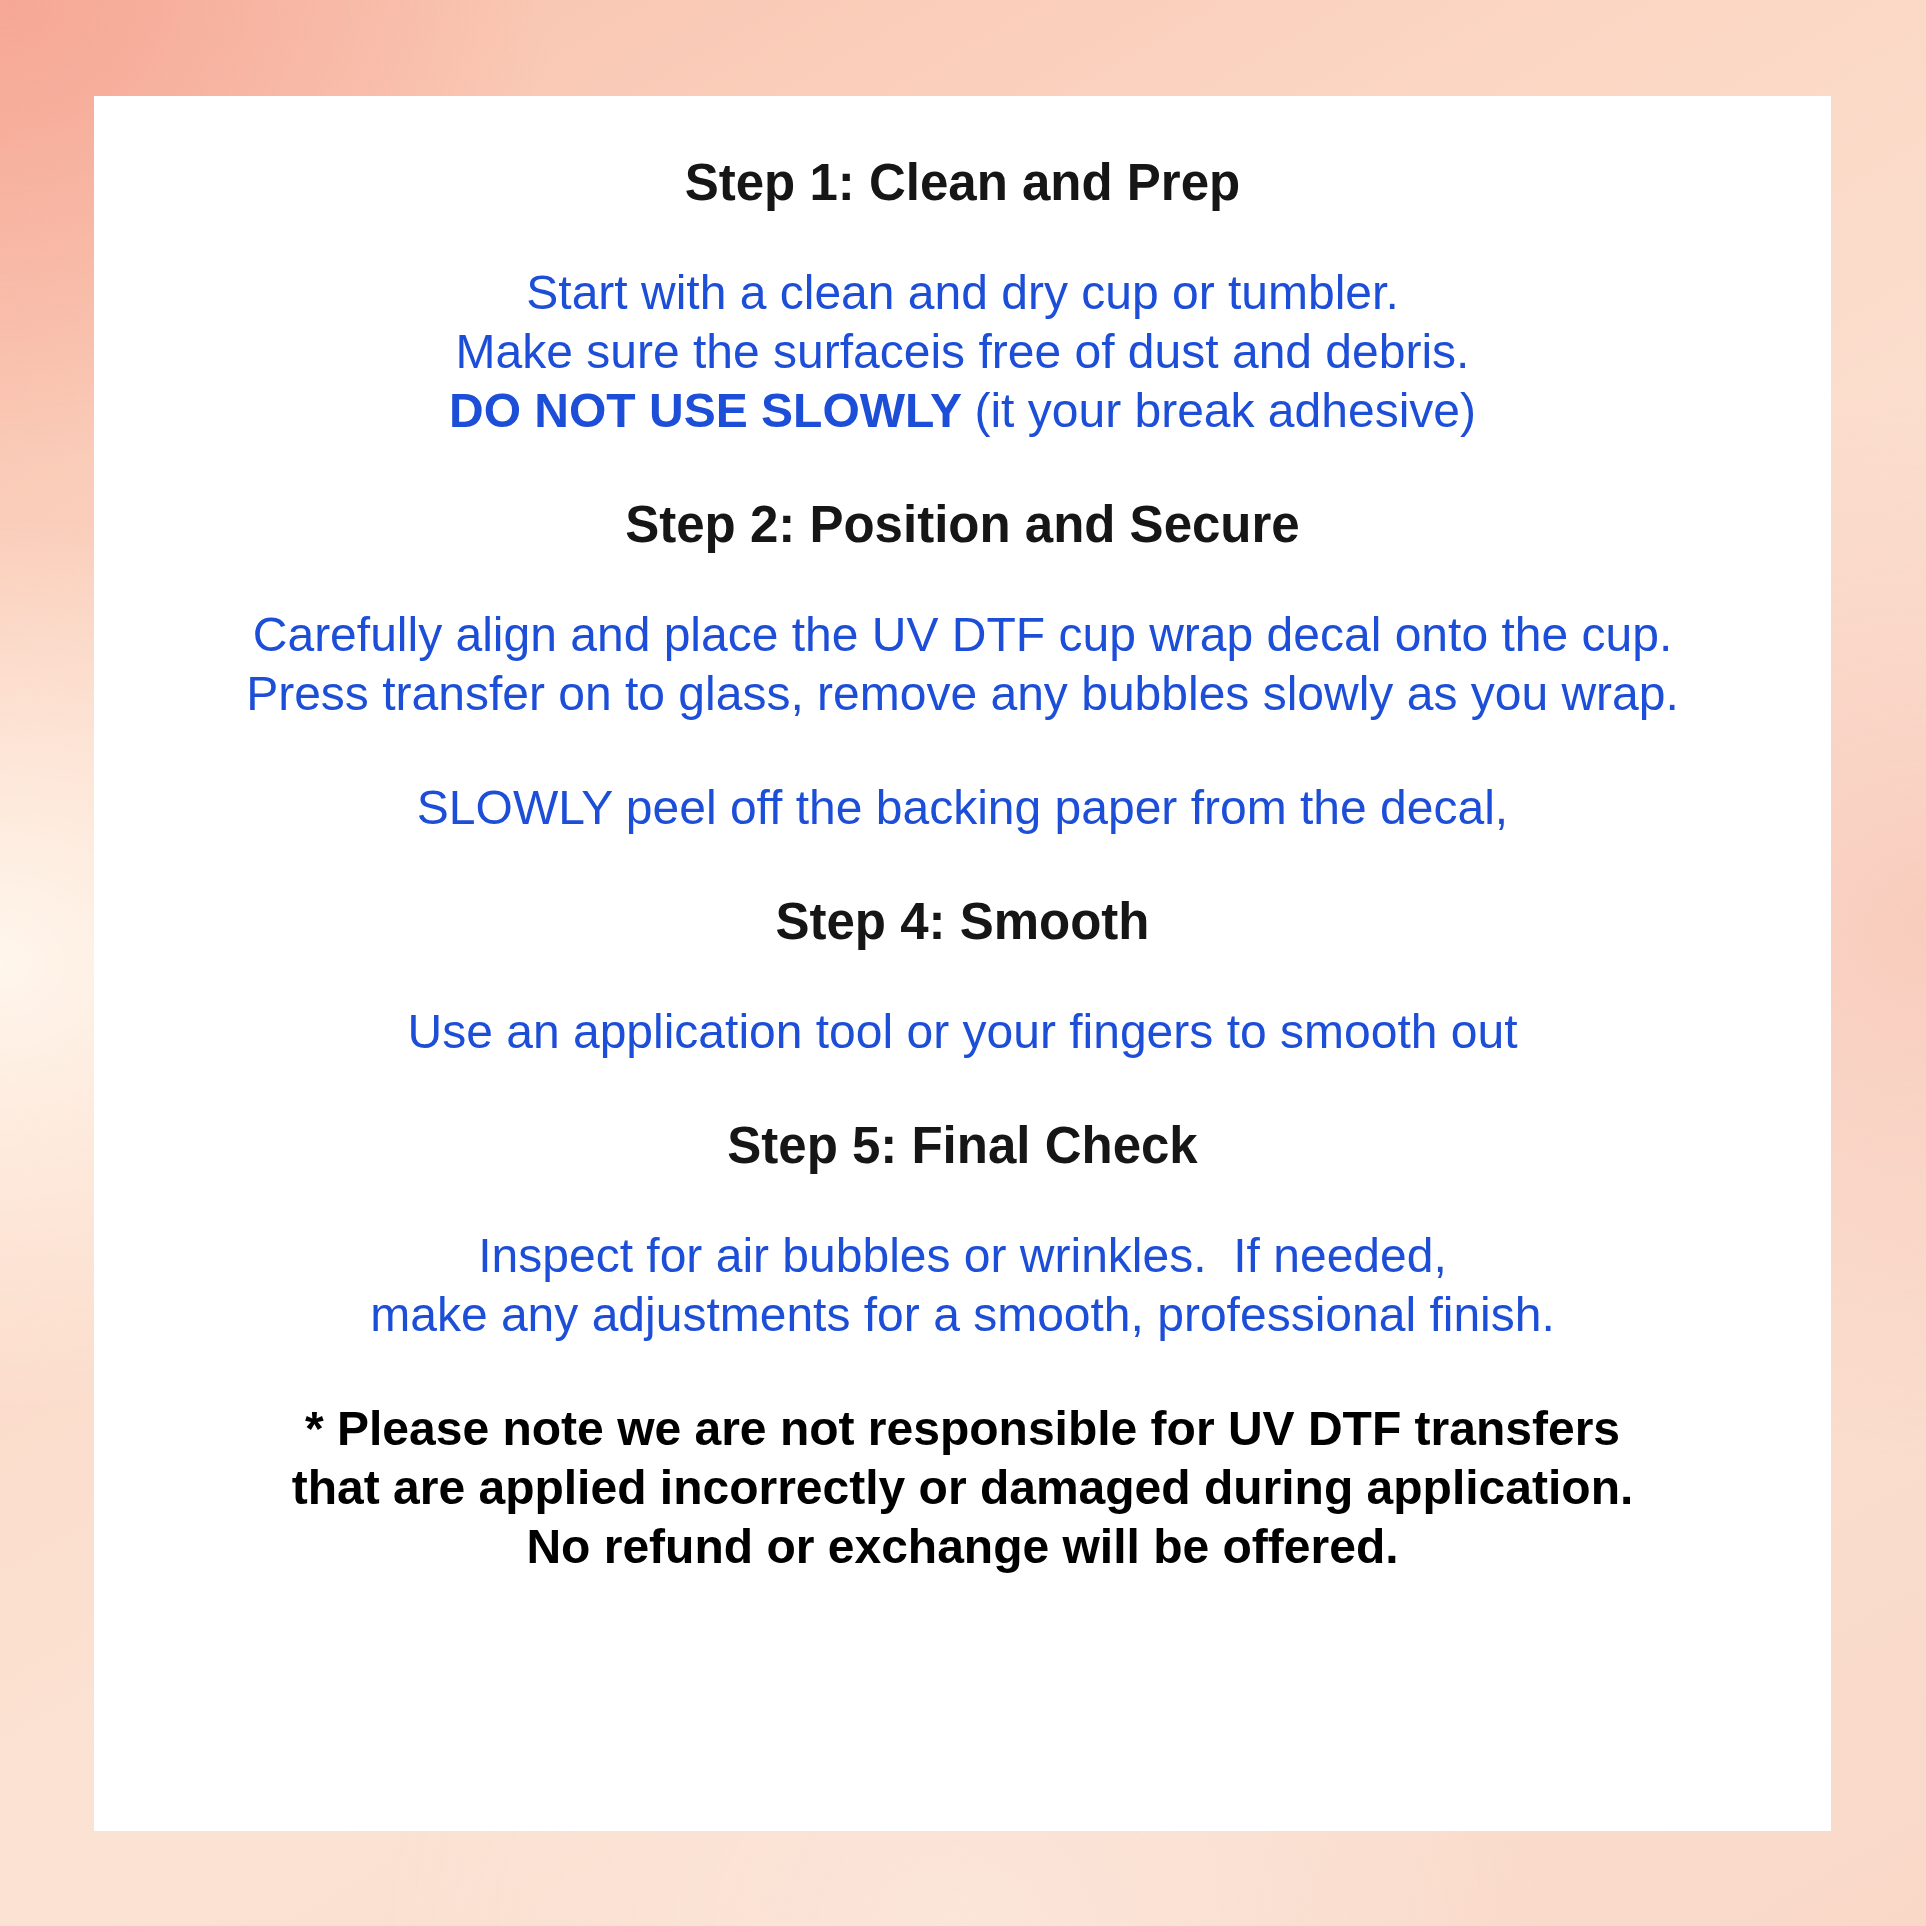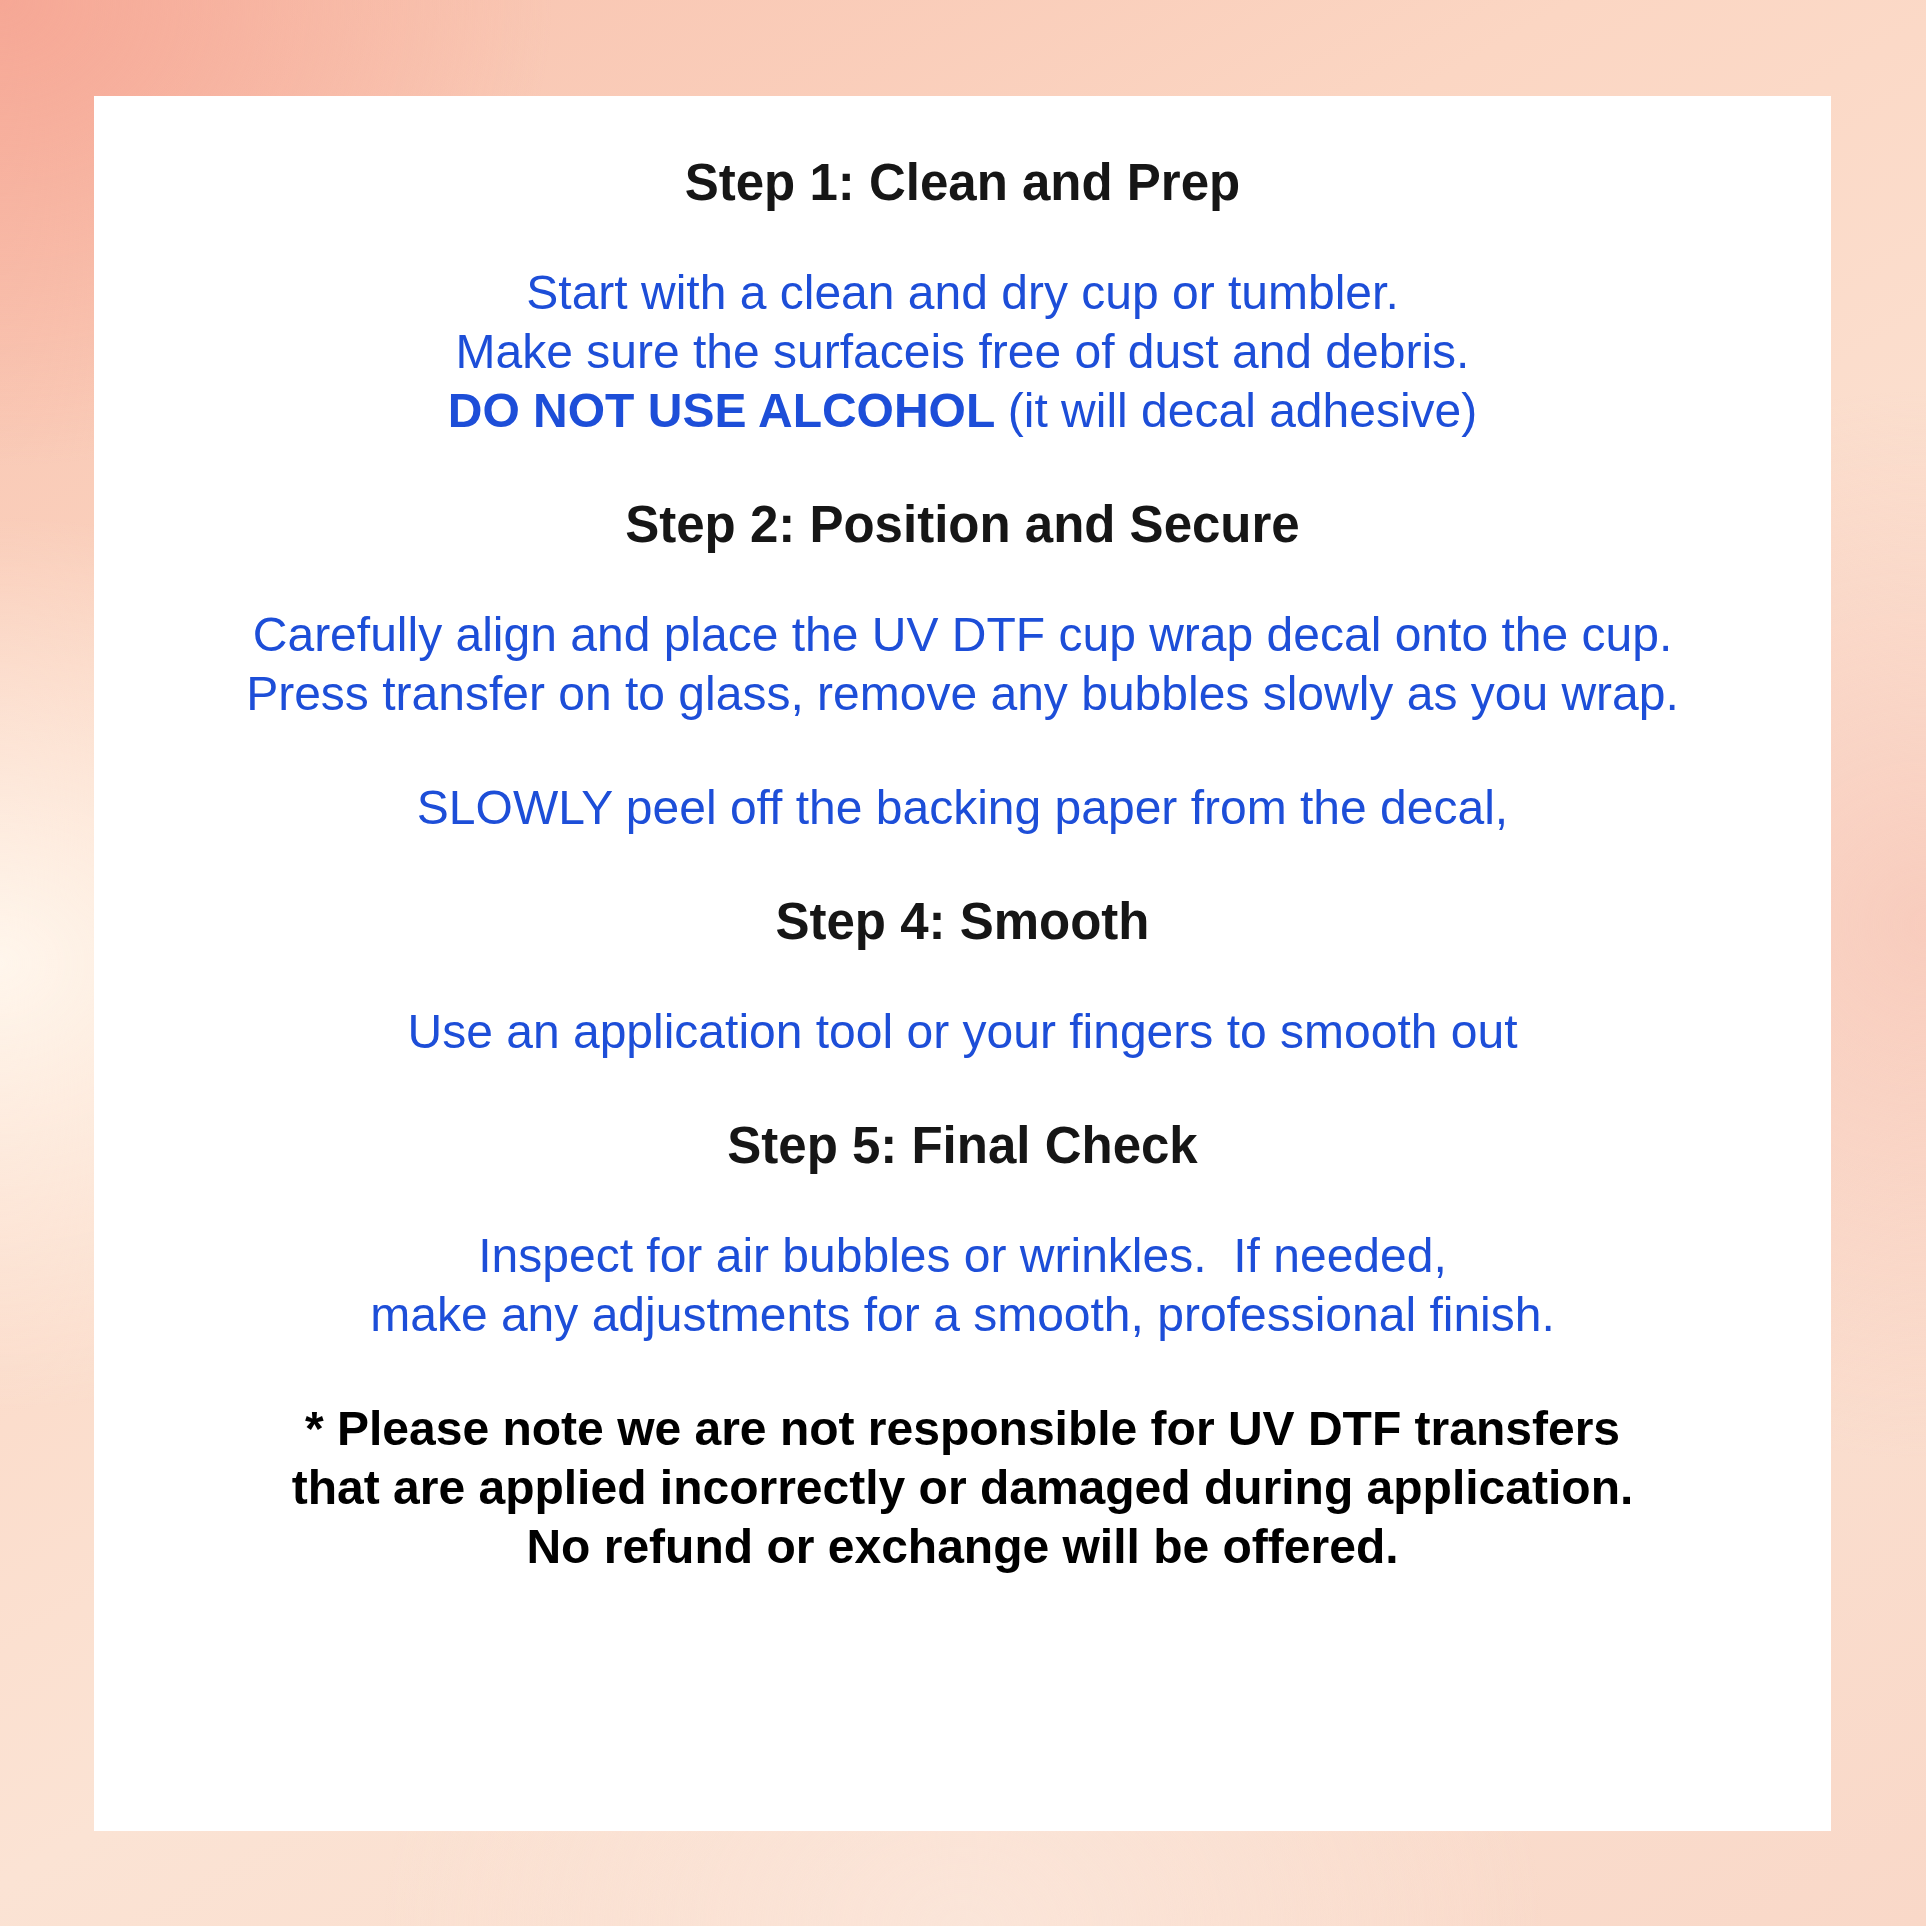--- a/index.html
+++ b/index.html
@@ -61,21 +61,21 @@
 </style>
 </head>
 <body>
 
 <div class="card">
 
   <div class="section">
     <h2 class="heading">Step 1: Clean and Prep</h2>
     <p class="line">Start with a clean and dry cup or tumbler.</p>
     <p class="line">Make sure the surfaceis free of dust and debris.</p>
-    <p class="line"><span class="bold-part">DO NOT USE ALCOHOL </span><span>(it will decal adhesive)</span></p>
+    <p class="line"><span class="bold-part">DO NOT USE SLOWLY </span><span>(it your break adhesive)</span></p>
   </div>
 
   <div class="section">
     <h2 class="heading">Step 2: Position and Secure</h2>
     <p class="line">Carefully align and place the UV DTF cup wrap decal onto the cup.</p>
     <p class="line">Press transfer on to glass, remove any bubbles slowly as you wrap.</p>
   </div>
 
   <div class="section">
     <p class="line">SLOWLY peel off the backing paper from the decal,</p>

